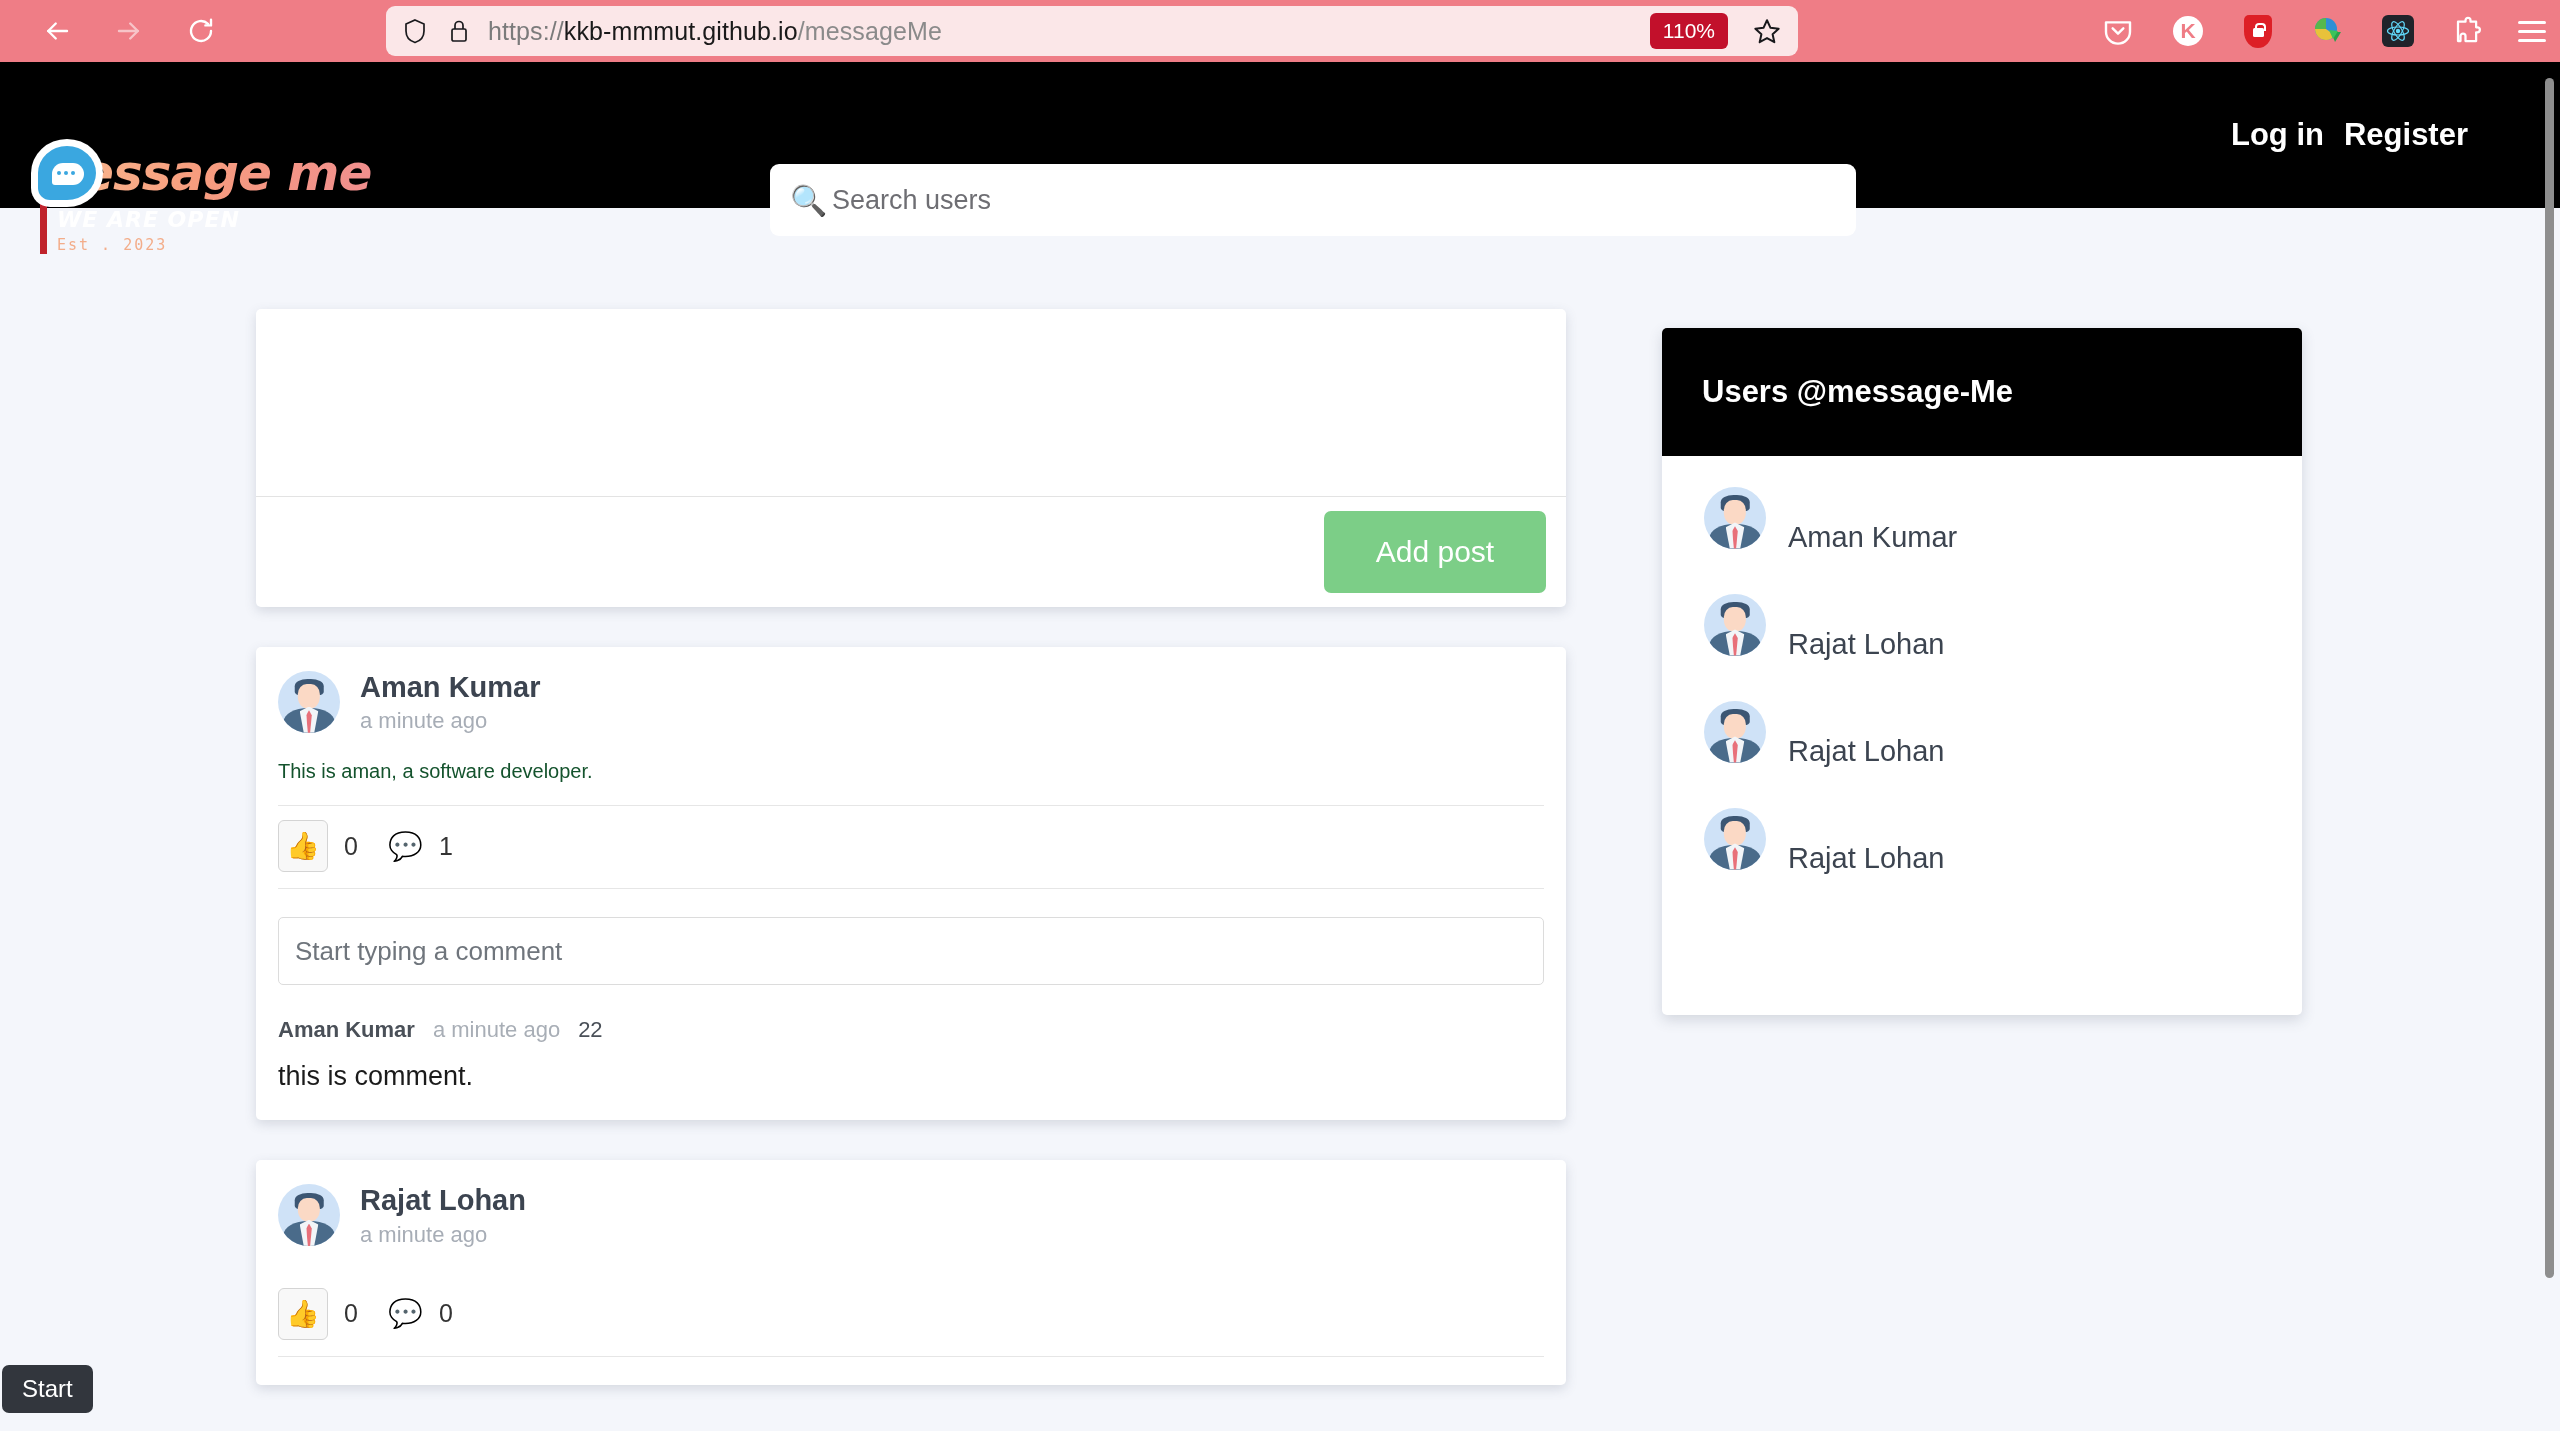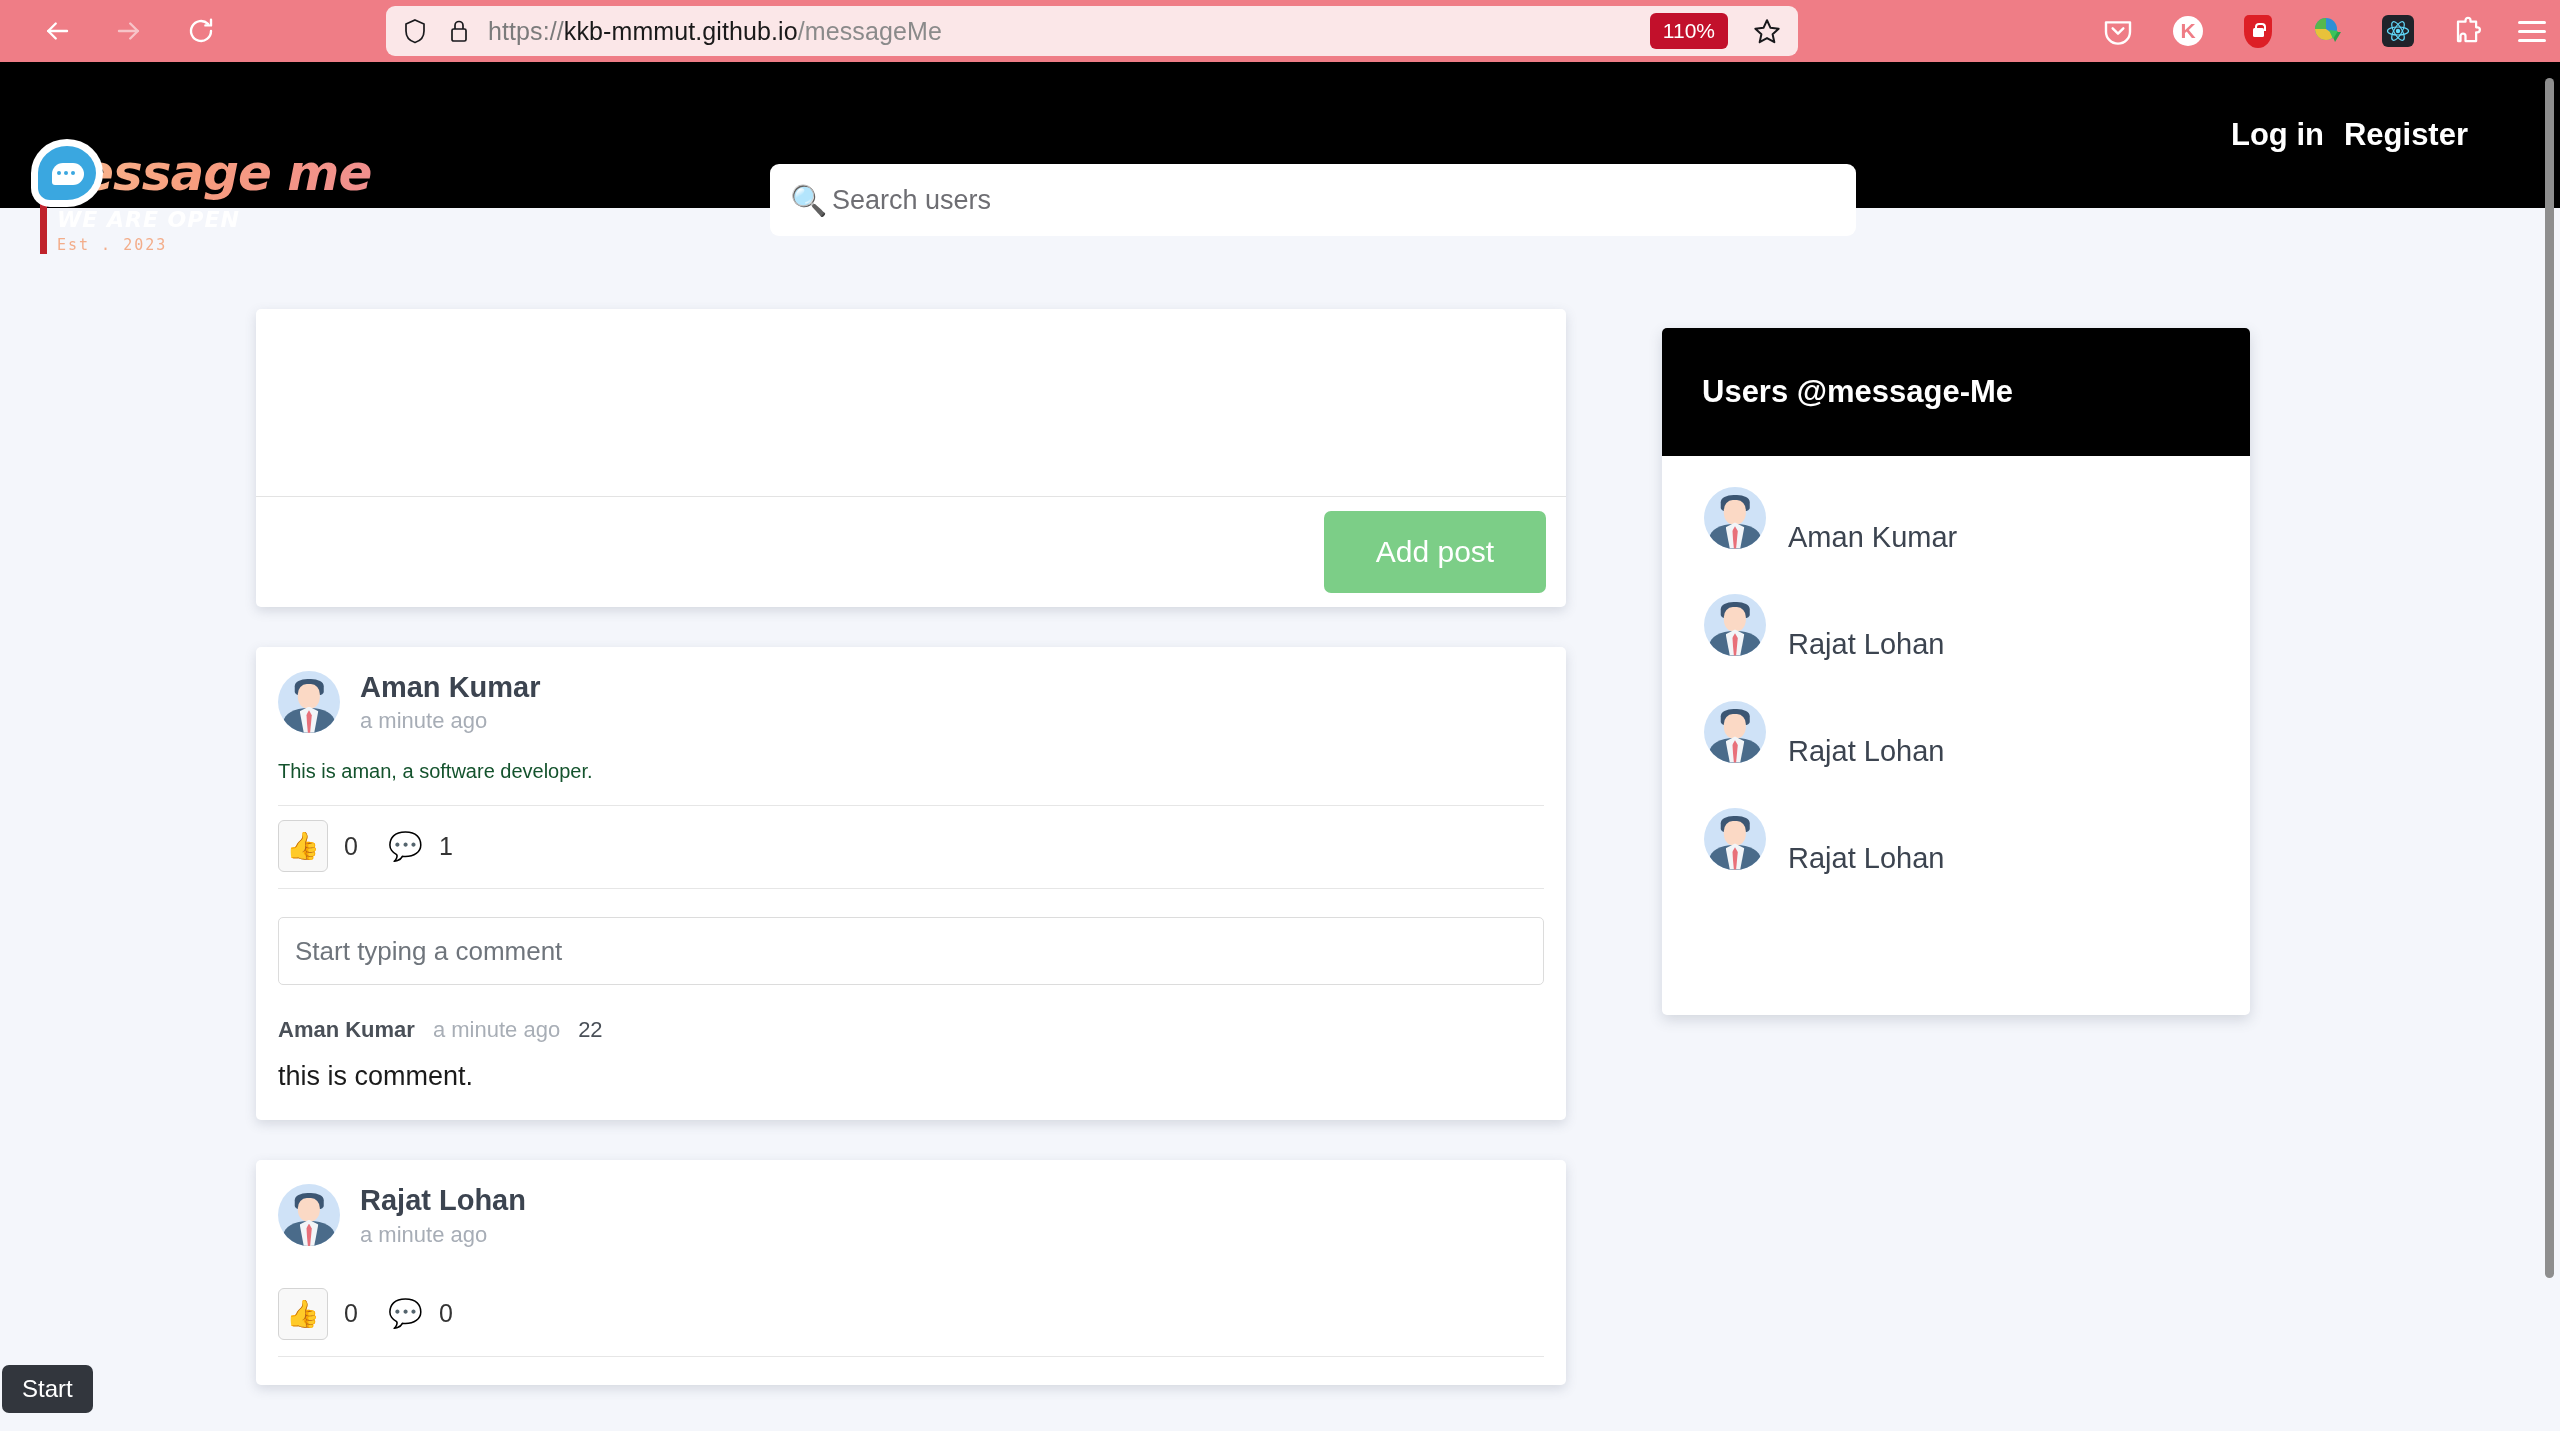--- a/index.html
+++ b/index.html
@@ -360,21 +360,21 @@
   .comment-item { margin-top: 32px; }
   .comment-meta { display: flex; align-items: baseline; gap: 18px; }
   .c-author { font-size: 22px; font-weight: bold; color: #4a5058; }
   .c-time { font-size: 22px; color: #a8aeb6; }
   .c-extra { font-size: 22px; color: #4a5058; }
   .comment-body { font-size: 27px; color: #1b1b1b; margin-top: 18px; }
 
   
   .users-col { margin-left: 96px; padding-top: 120px; }
   .users-card {
-    width: 588px;
+    width: 640px;
     height: 687px;
     background: #ffffff;
     border-radius: 5px;
     box-shadow: 0 5px 14px rgba(60,70,95,0.18);
     overflow: hidden;
   }
   .users-head {
     height: 128px;
     background: #000000;
     display: flex; align-items: center;

